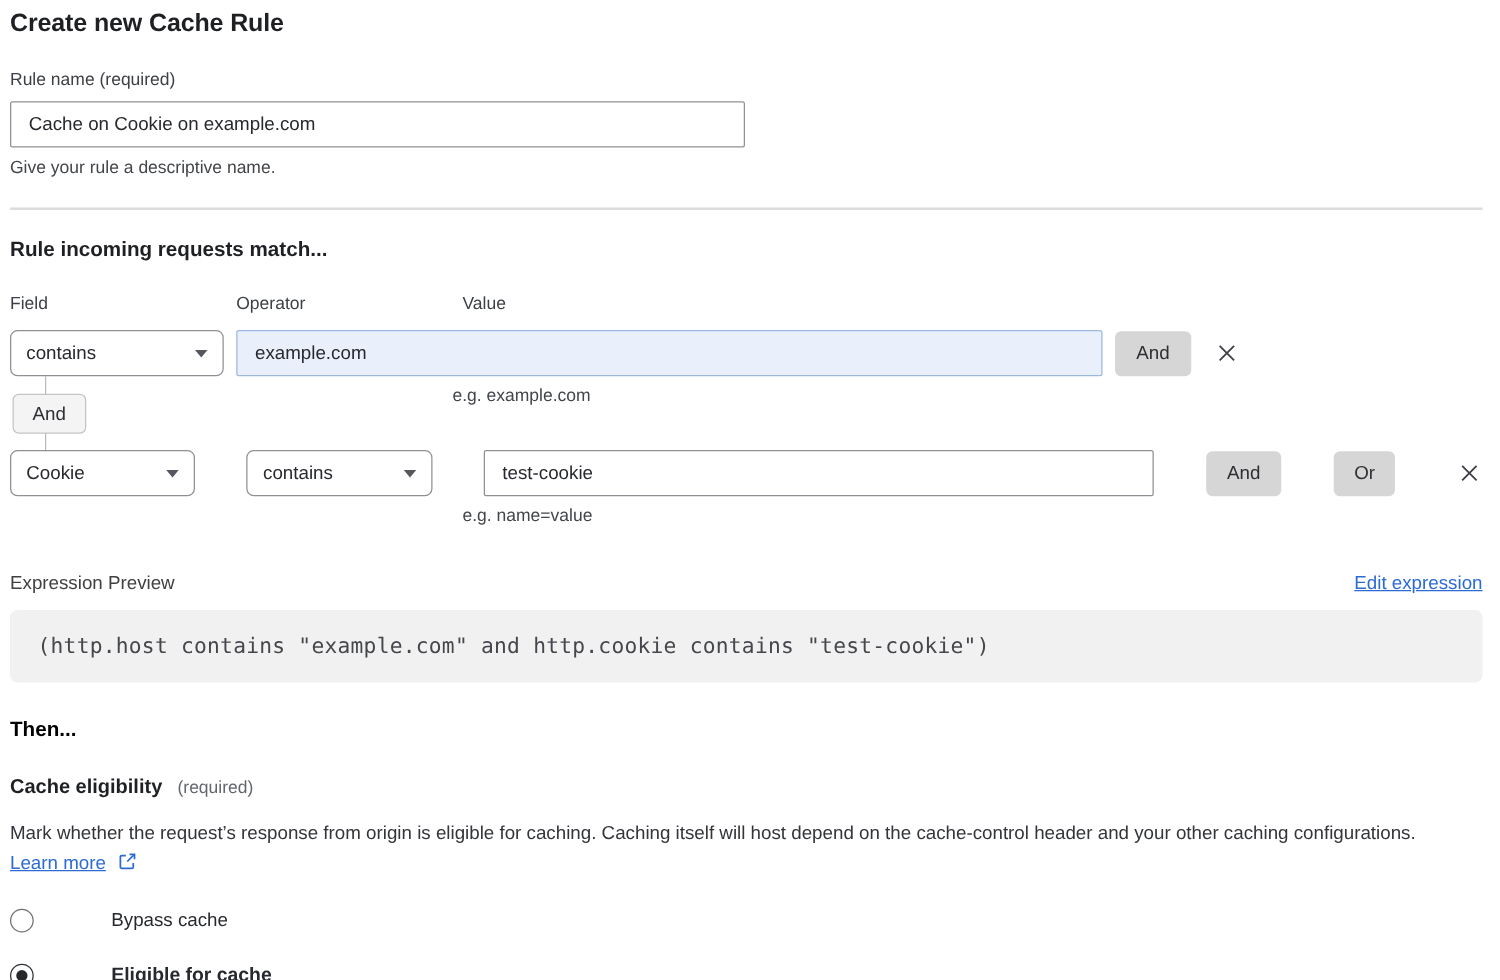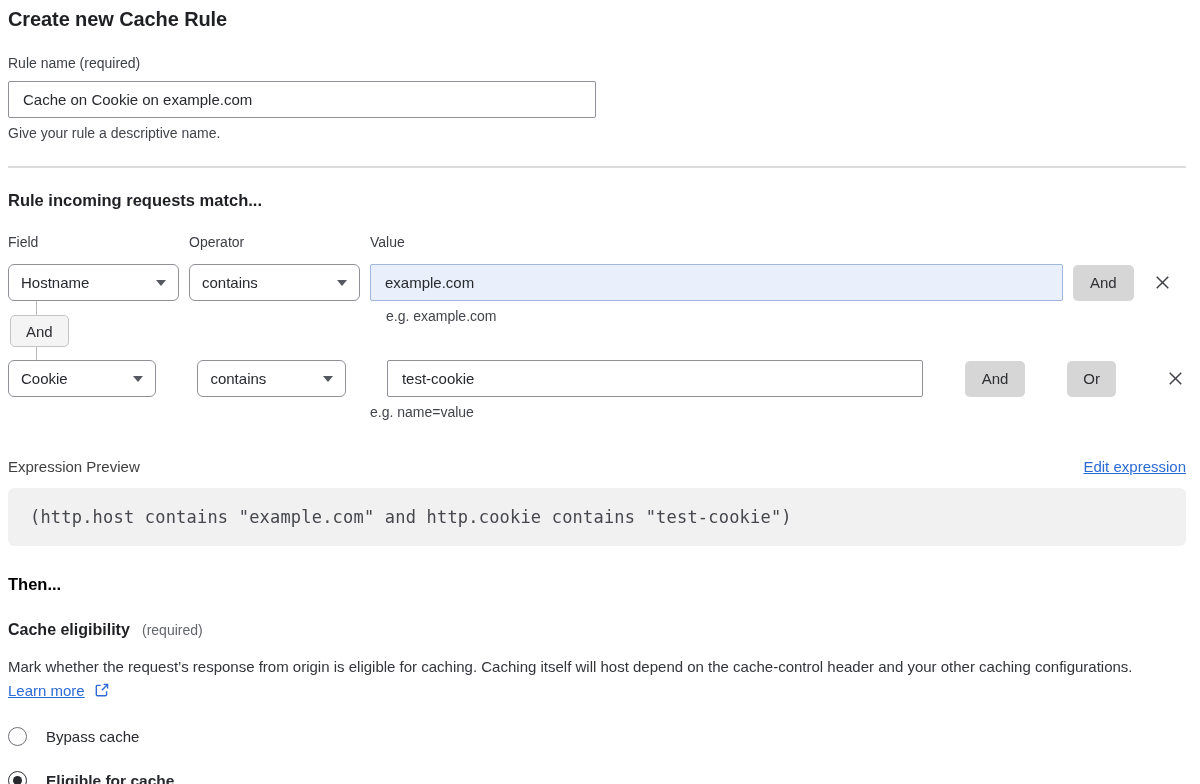--- a/index.html
+++ b/index.html
@@ -39,38 +39,38 @@
   .chip{height:36px;margin-left:10px;padding:0 17px;background:var(--chip-bg);border:none;border-radius:5px;
     font-family:inherit;font-size:15px;color:#2e2f33;cursor:pointer;}
   .chip.or{margin-left:11px;padding:0 16px;}
   .chip.and2{margin-left:11px;}
   .x-btn{margin-left:18px;padding:0;background:none;border:none;color:#3f4146;display:flex;align-items:center;cursor:pointer;}
 
   .between{position:relative;height:59px;}
   .between .vline{position:absolute;left:28px;top:0;bottom:0;width:1px;background:#b9babc;}
   .chip-light{position:absolute;left:2px;top:14px;height:32px;padding:0 15px;background:#f4f4f5;
     border:1px solid #c3c4c6;border-radius:5px;font-family:inherit;font-size:15px;color:#2e2f33;cursor:pointer;}
-  .between .hint{position:absolute;left:378px;top:7px;}
+  .between .hint{position:absolute;left:354px;top:7px;}
   .hint{font-size:14px;color:#42454a;}
   .hint-after-row2{margin:7px 0 0 362px;}
 
   .expr-head{display:flex;justify-content:space-between;align-items:baseline;margin-top:38px;}
   .expr-label{font-size:15px;color:#404040;}
   a.link{color:var(--link-blue);text-decoration:underline;cursor:pointer;}
   .code-block{margin-top:13px;background:var(--code-bg);border-radius:6px;padding:19px 22px;
     font-family:"DejaVu Sans Mono","Liberation Mono",monospace;font-size:17px;color:#45474c;letter-spacing:0.2px;}
 
   h2.then-heading{margin:29px 0 0;font-size:16.5px;font-weight:700;color:#000000;}
   .elig-head{margin-top:27px;}
   .elig-head .strong{font-size:16px;font-weight:700;color:#1f2023;}
   .elig-head .required{margin-left:8px;font-size:14px;color:#63666c;}
   p.desc{margin:16px 0 0;max-width:1160px;line-height:24px;font-size:15px;color:#33353a;}
   .ext-icon{display:inline-block;vertical-align:-2px;margin-left:5px;color:var(--link-blue);}
 
-  .radio-row{display:flex;align-items:center;margin-top:22px;cursor:pointer;}
+  .radio-row{display:flex;align-items:center;margin-top:22px;cursor:pointer;gap:43px;}
   .radio-row + .radio-row{margin-top:25px;}
   .radio{width:19px;height:19px;border-radius:50%;border:1.5px solid #6d7076;background:#fff;
     display:inline-flex;align-items:center;justify-content:center;margin-right:19px;flex:none;}
   .radio-row.selected .radio{border-color:#2f3237;}
   .radio-row.selected .radio::after{content:'';width:9px;height:9px;border-radius:50%;background:#26282c;}
   .radio-label{font-size:15px;color:#27292e;}
   .radio-row.selected .radio-label{font-weight:700;font-size:15.5px;}
 </style>
 </head>
 <body>
@@ -87,24 +87,20 @@
 
   <h2 class="section-heading">Rule incoming requests match...</h2>
 
   <div class="col-labels">
     <div class="col">Field</div>
     <div class="col">Operator</div>
     <div class="col">Value</div>
   </div>
 
   <div class="match-row">
-    <div class="select">
-      <span>Hostname</span>
-      <span class="caret"></span>
-    </div>
     <div class="select">
       <span>contains</span>
       <span class="caret"></span>
     </div>
     <input class="text-input value-input-1" type="text" value="example.com" style="">
     <button class="chip">And</button>
     <button class="x-btn">
       <svg width="21" height="21" viewBox="0 0 20 20" fill="none">
         <path d="M4.5 4.5 L15.5 15.5 M15.5 4.5 L4.5 15.5" stroke="currentColor" stroke-width="1.4"></path>
       </svg>

